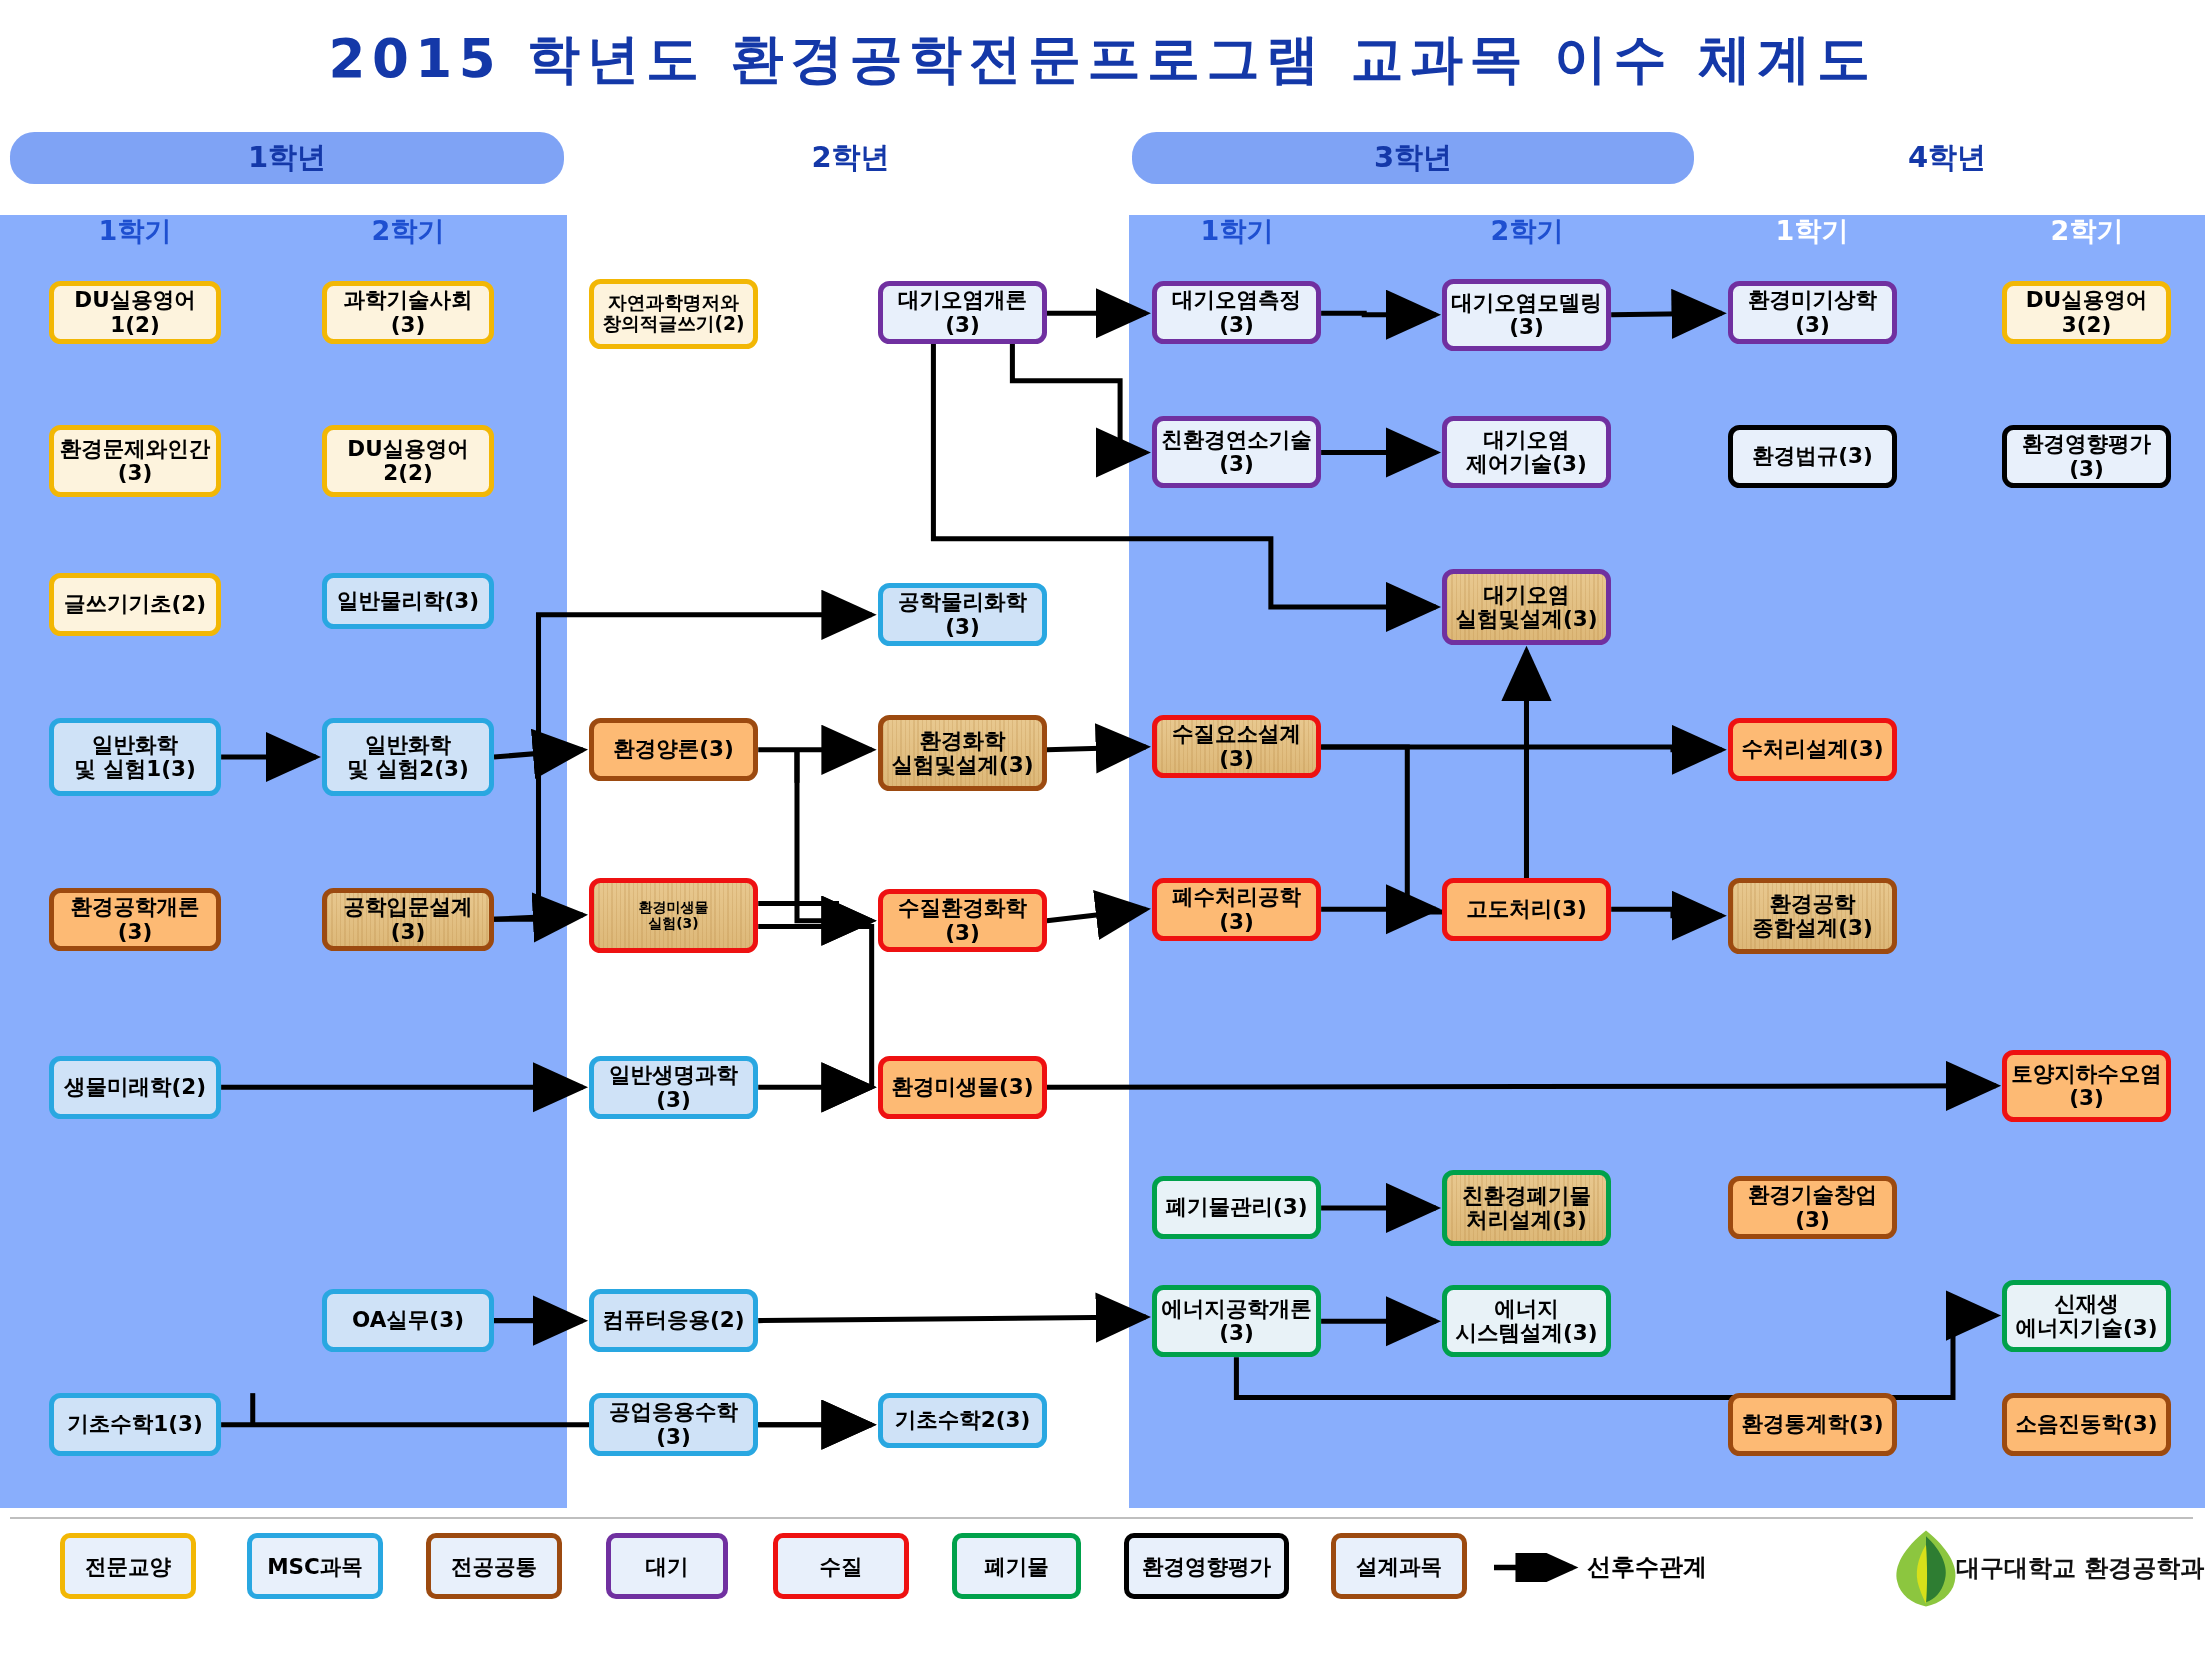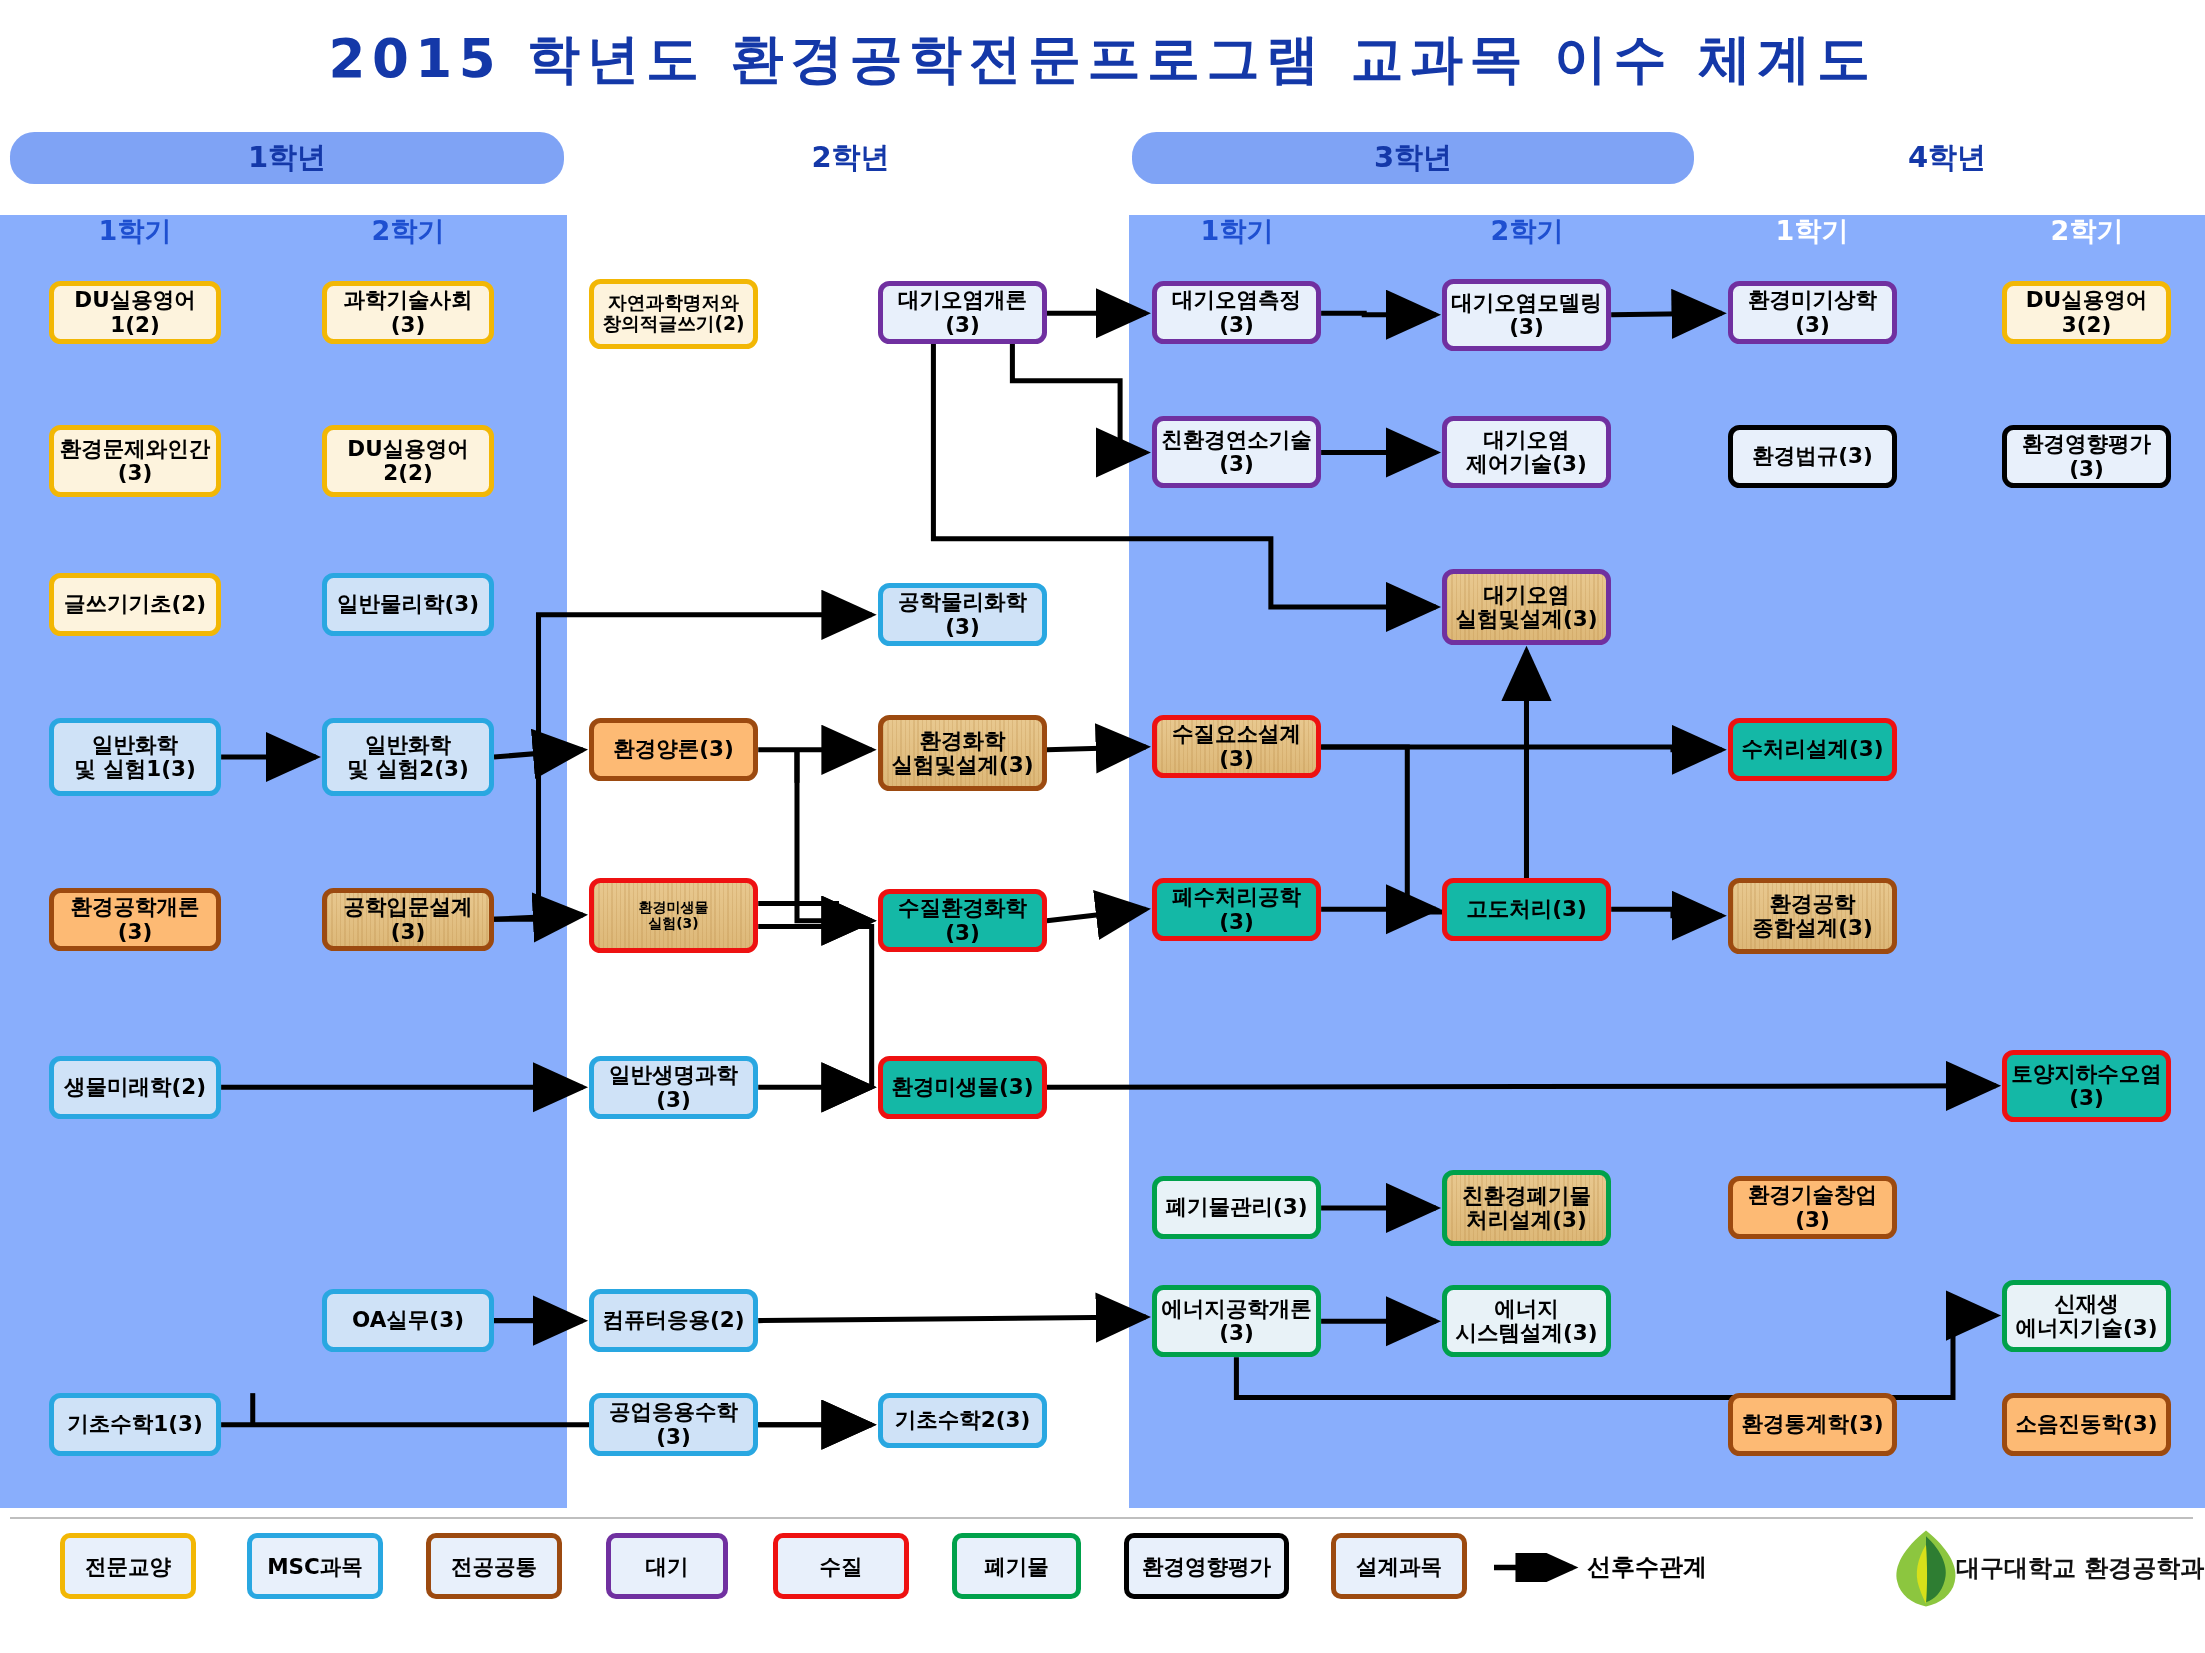--- a/index.html
+++ b/index.html
@@ -40,21 +40,21 @@
     position:absolute;z-index:4;box-sizing:border-box;
     display:flex;align-items:center;justify-content:center;text-align:center;
     border-radius:11.5px;font-weight:bold;color:#000;
     line-height:1.12;padding:1.4px 2.9px;
     background:#e8f0fb;
   }
   .c-gyoyang{border:5px solid #f2b705;background:#fdf3dd;}
   .c-msc{border:5px solid #29a7e1;background:#cfe2f7;}
   .c-gongtong{border:5px solid #9c4a10;background:#fdba74;}
   .c-daegi{border:5px solid #7030a0;background:#e8f0fb;}
-  .c-sujil{border:5px solid #ee1111;background:#14b8a6;}
+  .c-sujil{border:5px solid #ee1111;background:#fdba74;}
   .c-pyegi{border:5px solid #00a14b;background:#e8f2f7;}
   .c-hwanpyeong{border:5px solid #000000;background:#e8f0fb;}
   .design{
     background:
       repeating-linear-gradient(90deg,rgba(180,130,60,.22) 0 1.4px,rgba(255,255,255,0) 1.4px 4.3px),
       linear-gradient(180deg,#e8c88f,#ddb878);
   }
 
   
   #wires{position:absolute;left:0;top:0;width:2205px;height:1654px;z-index:3;pointer-events:none;}
@@ -212,21 +212,21 @@
       </div>
       <div class="course c-msc" style="left: 49px; top: 1393px; width: 172px; height: 63px; font-size: 21.5px;">
         <span style="white-space: pre-line;">기초수학1(3)</span>
       </div>
       <div class="course c-gyoyang" style="left: 322px; top: 281px; width: 172px; height: 63px; font-size: 21.5px;">
         <span style="white-space: pre-line;">과학기술사회(3)</span>
       </div>
       <div class="course c-gyoyang" style="left: 322px; top: 425px; width: 172px; height: 72px; font-size: 21.5px;">
         <span style="white-space: pre-line;">DU실용영어2(2)</span>
       </div>
-      <div class="course c-msc" style="left: 322px; top: 573px; width: 172px; height: 63px; font-size: 21.5px;">
+      <div class="course c-msc" style="left: 322px; top: 573px; width: 172px; height: 56px; font-size: 21.5px;">
         <span style="white-space: pre-line;">일반물리학(3)</span>
       </div>
       <div class="course c-msc" style="left: 322px; top: 718px; width: 172px; height: 78px; font-size: 21.5px;">
         <span style="white-space: pre-line;">일반화학
 및  실험2(3)</span>
       </div>
       <div class="course c-gongtong design" style="left: 322px; top: 888px; width: 172px; height: 63px; font-size: 21.5px;">
         <span style="white-space: pre-line;">공학입문설계(3)</span>
       </div>
       <div class="course c-msc" style="left: 322px; top: 1289px; width: 172px; height: 63px; font-size: 21.5px;">

